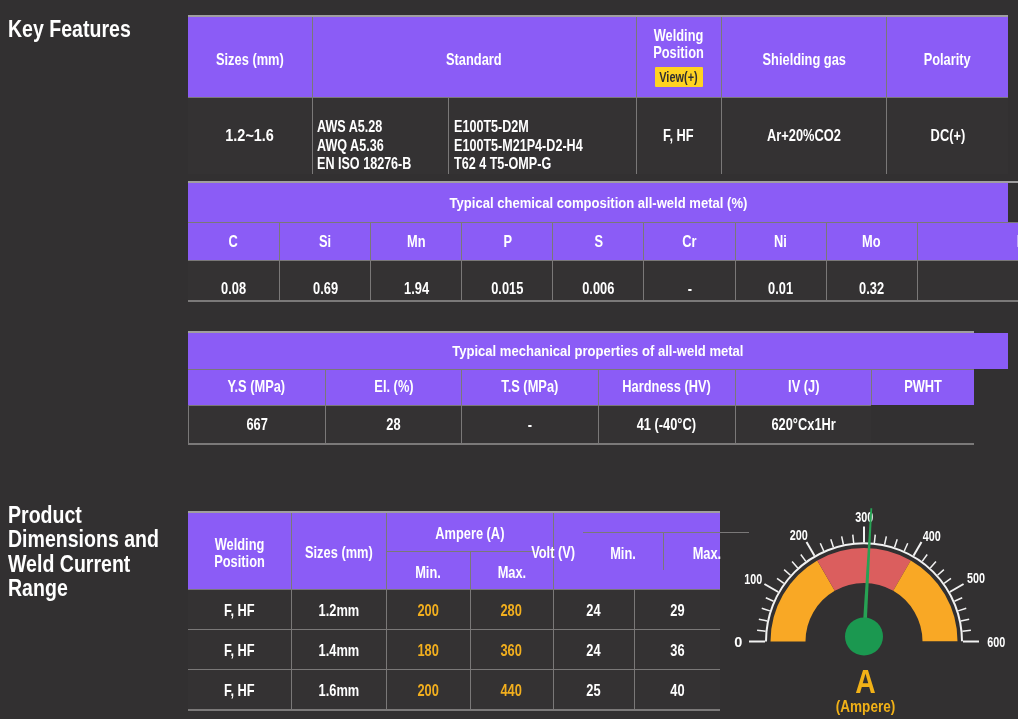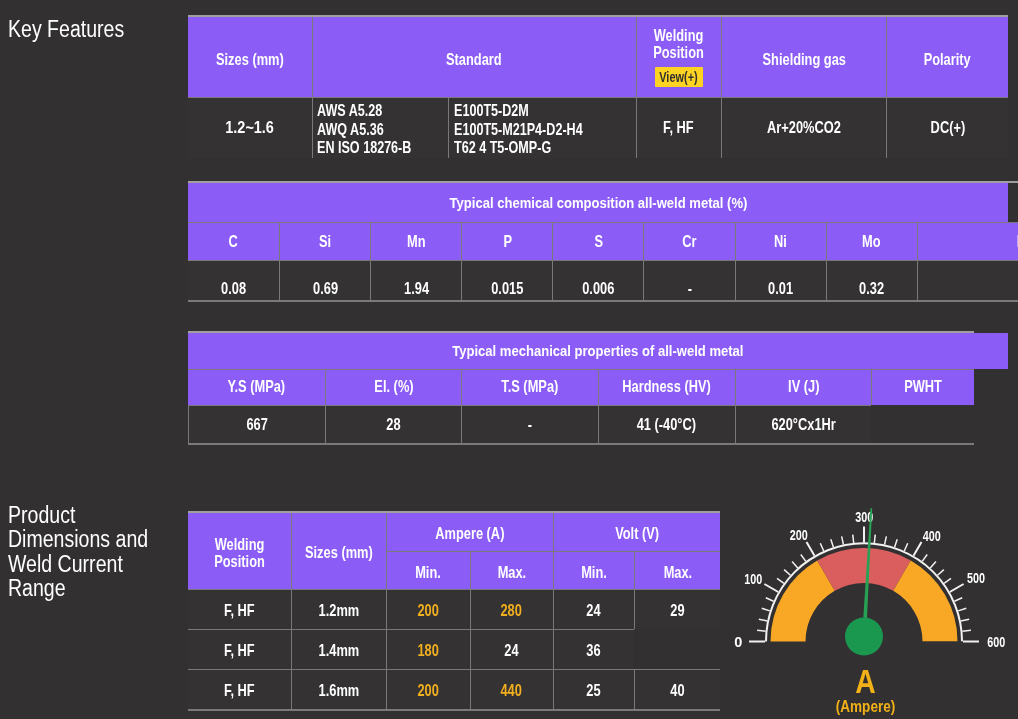--- a/index.html
+++ b/index.html
@@ -1,33 +1,33 @@
 <!DOCTYPE html>
 <html><head>
 <meta charset="utf-8">
 <style>
 * { margin:0; padding:0; box-sizing:border-box; }
 html,body { width:1018px; height:719px; overflow:hidden; }
 body { background:#323031; font-family:"Liberation Sans", sans-serif; font-weight:bold; color:#fff; position:relative; }
 .abs { position:absolute; }
-h2 { font-size:23px; line-height:24.5px; font-weight:normal; }
+h2 { font-size:23px; line-height:24.5px; font-weight:bold; }
 h2 span { display:inline-block; transform:scaleX(0.85); transform-origin:left center; }
 .tbl { position:absolute; border-top:2px solid #A09E9F; border-bottom:2px solid #7B7979; }
 .row { display:grid; }
 .cell { display:flex; align-items:center; justify-content:center; text-align:center; font-size:17px; }
 .cell i, .mm i { font-style:normal; display:inline-block; transform:scaleX(0.755); white-space:nowrap; }
 .ttl { font-size:14.5px; }
 .ttl i { transform:scaleX(0.9); }
 .hd { background:#8b5cf6; }
 .dt { background:#343233; }
 .bl { border-left:1px solid #7A7878; }
 .bt { border-top:1px solid #7A7878; }
 .yellow { color:#F2AF1E; }
 .pill { background:#FFD321; color:#323031; font-size:14.5px; border-radius:1px; width:48px; height:20px; display:flex; align-items:center; justify-content:center; margin-top:6px; }
-.left { justify-content:flex-start; text-align:left; padding-left:4.5px; padding-top:4px; }
+.left { justify-content:flex-start; text-align:left; padding-left:4.5px; padding-top:20px; }
 .left i { transform-origin:left center; transform:scaleX(0.74); }
 .mm { display:flex; align-items:center; justify-content:center; }
 .r2d .cell { padding-top:16px;align-items:center; }
 .r4d .cell { padding-top:2px; }
 .p6 { padding-top:6px; }
 .h4 .cell { padding-top:4px; }
 .h4 .mm { padding-top:4px; }
 </style>
 </head>
 <body>
@@ -204,21 +204,21 @@
         </div>
       <div style="height:38px; width:100%; display:flex; border-top:1px solid #7A7878;">
         <div class="mm" style="width:84px;">
             <i>Min.</i>
           </div>
         <div class="mm" style="width:83px; border-left:1px solid #7A7878;">
             <i>Max.</i>
           </div>
       </div>
     </div>
-    <div class="cell hd bl" style="flex-direction:column; padding:0;">
+    <div class="cell hd bl" style="flex-direction:row; padding:0;">
       <div class="mm" style="height:38px; width:100%;">
           <i>Volt (V)</i>
         </div>
       <div style="height:38px; width:100%; display:flex; border-top:1px solid #7A7878;">
         <div class="mm" style="width:81px;">
             <i>Min.</i>
           </div>
         <div class="mm" style="width:86.5px; border-left:1px solid #7A7878;">
             <i>Max.</i>
           </div>
@@ -247,20 +247,23 @@
   </div>
   <div class="row r4d" style="grid-template-columns:103px 94.5px 84px 83px 81px 86.5px; height:40px;">
     <div class="cell dt bt">
         <i>F, HF</i>
       </div>
       <div class="cell dt bt bl">
         <i>1.4mm</i>
       </div>
       <div class="cell dt bt bl yellow">
         <i>180</i>
+      </div>
+      <div class="cell dt bt bl yellow">
+        <i>360</i>
       </div>
       <div class="cell dt bt bl">
         <i>24</i>
       </div>
       <div class="cell dt bt bl">
         <i>36</i>
       </div>
   </div>
   <div class="row r4d" style="grid-template-columns:103px 94.5px 84px 83px 81px 86.5px; height:40px;">
     <div class="cell dt bt">

